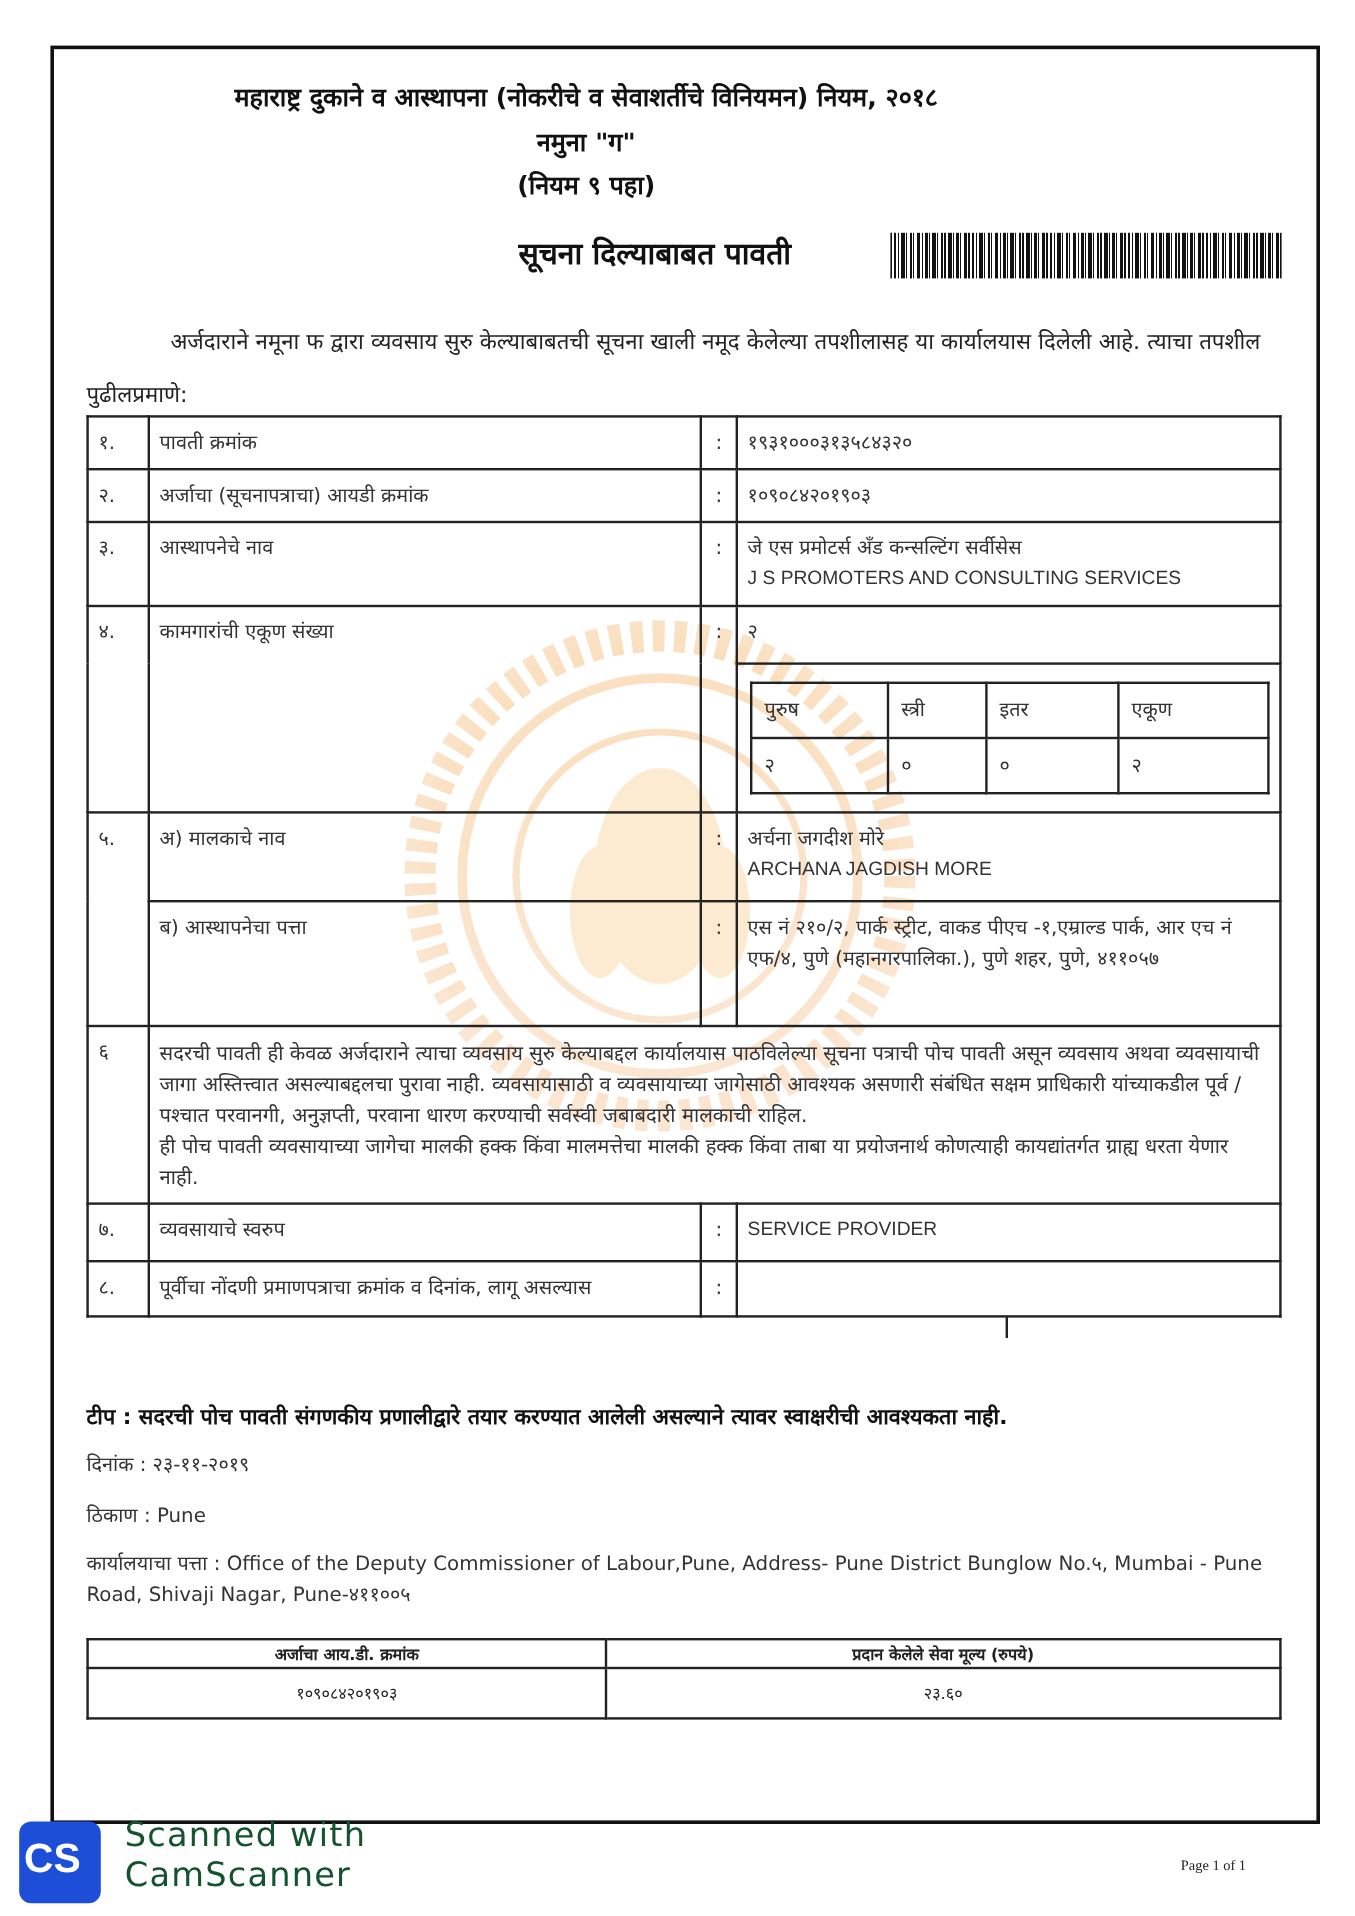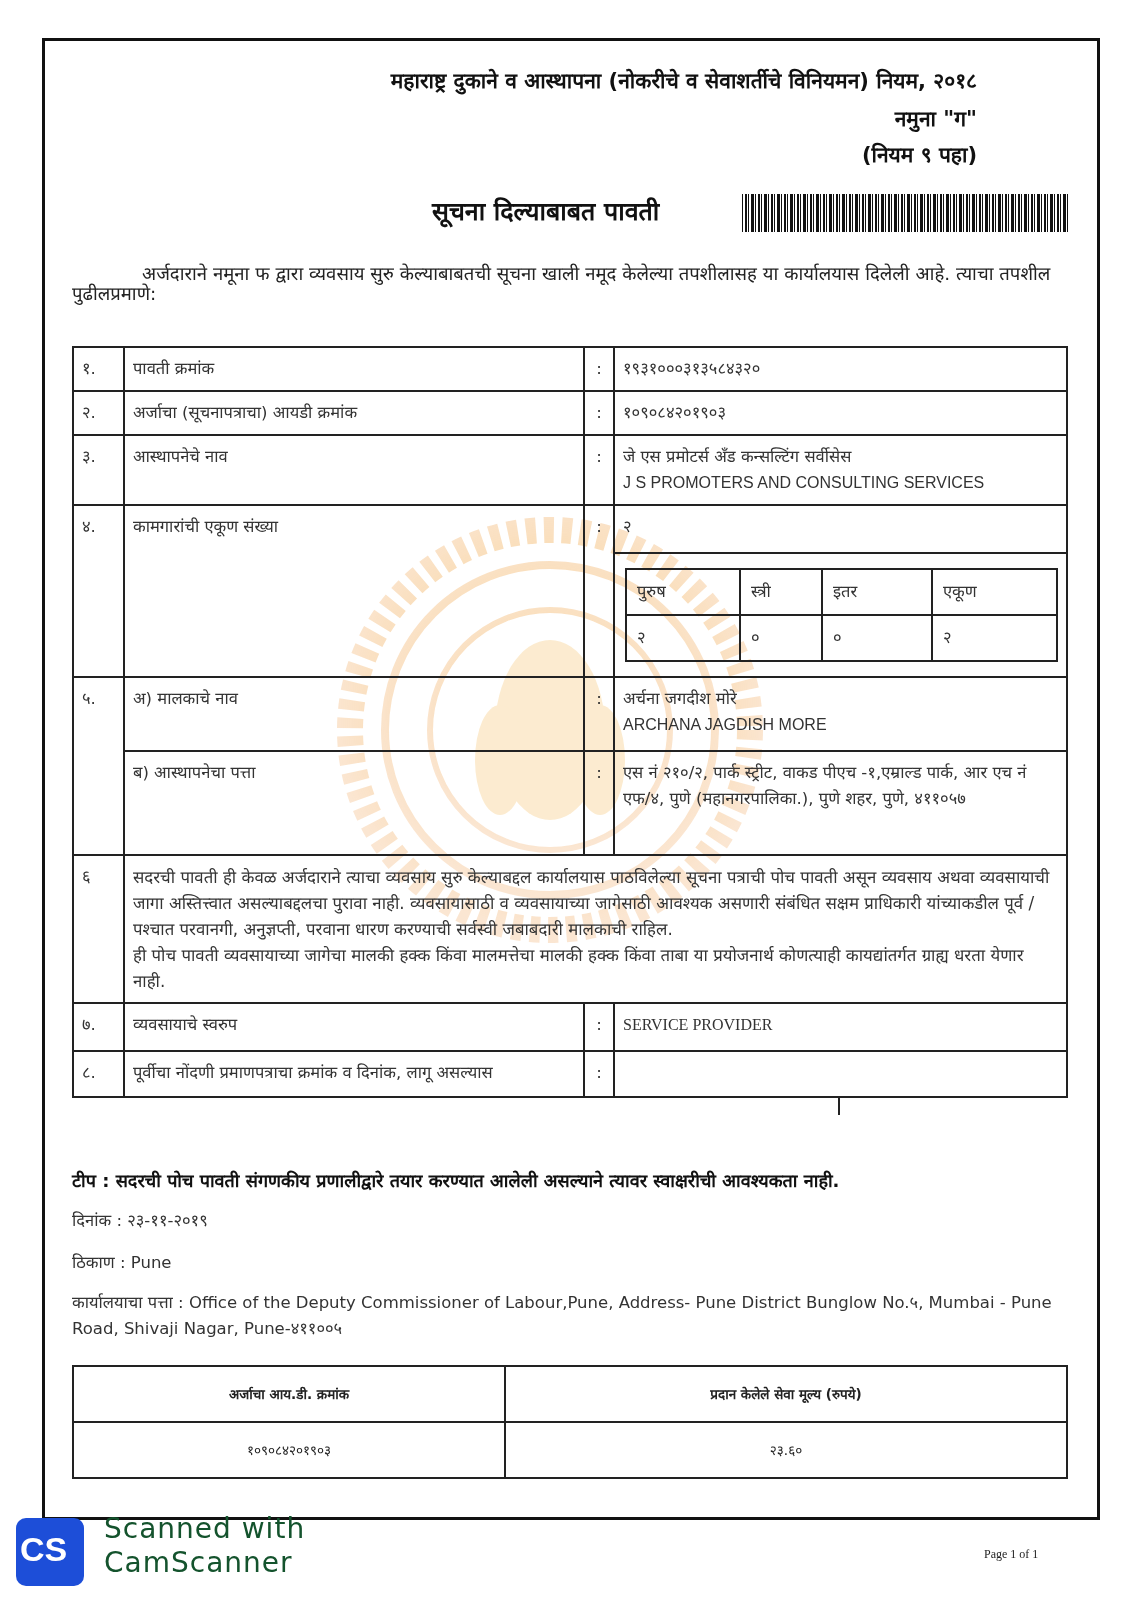--- a/index.html
+++ b/index.html
@@ -9,31 +9,31 @@
   .frame {
     position: absolute; left: 42px; top: 38px; width: 1058px; height: 1482px;
     border: 3px solid #111; border-bottom-width: 3px;
   }
 
   .watermark {
     position: absolute; left: 300px; top: 500px; width: 500px; height: 460px;
     pointer-events: none; opacity: 0.35;
   }
 
-  .hdr { position: absolute; left: 0; width: 977px; text-align: right; font-weight: bold; color: #111; }
+  .hdr { position: absolute; left: 0; width: 977px; text-align: center; font-weight: bold; color: #111; }
   .hdr1 { top: 66px; font-size: 21px; }
   .hdr2 { top: 104px; font-size: 21px; }
   .hdr3 { top: 140px; font-size: 21px; }
 
   .title { position: absolute; left: 432px; top: 193px; font-size: 25px; font-weight: bold; color: #111; }
   .barcode { position: absolute; left: 742px; top: 194px; width: 326px; height: 38px;
     background: repeating-linear-gradient(90deg,#111 0 1px,#fff 1px 3px,#111 3px 5px,#fff 5px 6px,#111 6px 7px,#fff 7px 9px,#111 9px 12px,#fff 12px 13px);
   }
 
-  .intro { position: absolute; left: 72px; top: 264px; width: 996px; font-size: 18.5px; line-height: 20px; color: #222; text-indent: 70px; }
+  .intro { position: absolute; left: 72px; top: 264px; width: 996px; font-size: 18.5px; line-height: 44px; color: #222; text-indent: 70px; }
 
   table.main {
     position: absolute; left: 72px; top: 346px; width: 996px;
     border-collapse: collapse; font-size: 16.5px; color: #333;
   }
   table.main td { border: 2px solid #222; vertical-align: top; padding: 8px 8px; line-height: 26px; }
   td.num { width: 51px; }
   td.lbl { width: 460px; }
   td.colon { width: 30px; text-align: center; padding-left: 0; padding-right: 0; }
   td.val { }
@@ -44,21 +44,21 @@
 
   td.para { line-height: 27px; font-size: 16.8px; color: #333; }
 
   .note { position: absolute; left: 72px; top: 1168px; font-size: 18px; font-weight: bold; color: #111; }
   .line { position: absolute; left: 72px; font-size: 16.5px; color: #333; }
   .date { top: 1208px; }
   .place { top: 1250px; }
   .addr { top: 1290px; width: 990px; line-height: 26px; }
 
   table.fee { position: absolute; left: 72px; top: 1365px; width: 996px; border-collapse: collapse; font-size: 13.5px; color: #222; }
-  table.fee td { border: 2px solid #222; text-align: center; padding: 18px 4px; }
+  table.fee td { border: 2px solid #222; text-align: center; padding: 2px 4px; }
   table.fee tr.h td { font-weight: bold; height: 22px; }
   table.fee tr.d td { height: 42px; }
 
   .cs-logo { position: absolute; left: 16px; top: 1518px; width: 68px; height: 68px; border-radius: 10px; background: #1d4ed8; }
   .cs-logo span { position: absolute; left: 4px; top: 12px; font-size: 34px; font-weight: bold; color: #fff; font-family: "Liberation Sans", sans-serif; }
   .cs-text { position: absolute; left: 104px; top: 1512px; font-size: 28px; line-height: 34px; color: #14532d; font-family: "DejaVu Sans", sans-serif; letter-spacing: 1px; }
   .pageno { position: absolute; left: 984px; top: 1547px; font-size: 12px; color: #222; font-family: "Liberation Serif", serif; text-align: right; }
   .cursor { position: absolute; left: 838px; top: 1097px; width: 2px; height: 18px; background: #222; }
 </style>
 </head>
@@ -162,21 +162,21 @@
     <td class="num">६</td>
     <td class="para" colspan="3">
       <div>सदरची पावती ही केवळ अर्जदाराने त्याचा व्यवसाय सुरु केल्याबद्दल कार्यालयास पाठविलेल्या सूचना पत्राची पोच पावती असून व्यवसाय अथवा व्यवसायाची जागा अस्तित्त्वात असल्याबद्दलचा पुरावा नाही. व्यवसायासाठी व व्यवसायाच्या जागेसाठी आवश्यक असणारी संबंधित सक्षम प्राधिकारी यांच्याकडील पूर्व / पश्चात परवानगी, अनुज्ञप्ती, परवाना धारण करण्याची सर्वस्वी जबाबदारी मालकाची राहिल.</div>
       <div>ही पोच पावती व्यवसायाच्या जागेचा मालकी हक्क किंवा मालमत्तेचा मालकी हक्क किंवा ताबा या प्रयोजनार्थ कोणत्याही कायद्यांतर्गत ग्राह्य धरता येणार नाही.</div>
     </td>
   </tr>
   <tr>
     <td class="num">७.</td>
     <td class="lbl">व्यवसायाचे स्वरुप</td>
     <td class="colon">:</td>
-    <td class="val en" style="height:48px;font-family:Liberation Serif, serif;">SERVICE PROVIDER</td>
+    <td class="val en" style="height:48px;">SERVICE PROVIDER</td>
   </tr>
   <tr>
     <td class="num">८.</td>
     <td class="lbl">पूर्वीचा नोंदणी प्रमाणपत्राचा क्रमांक व दिनांक, लागू असल्यास</td>
     <td class="colon">:</td>
     <td class="val" style="height:46px;"></td>
   </tr>
 </tbody>
   </table>
 <div class="cursor"></div>

